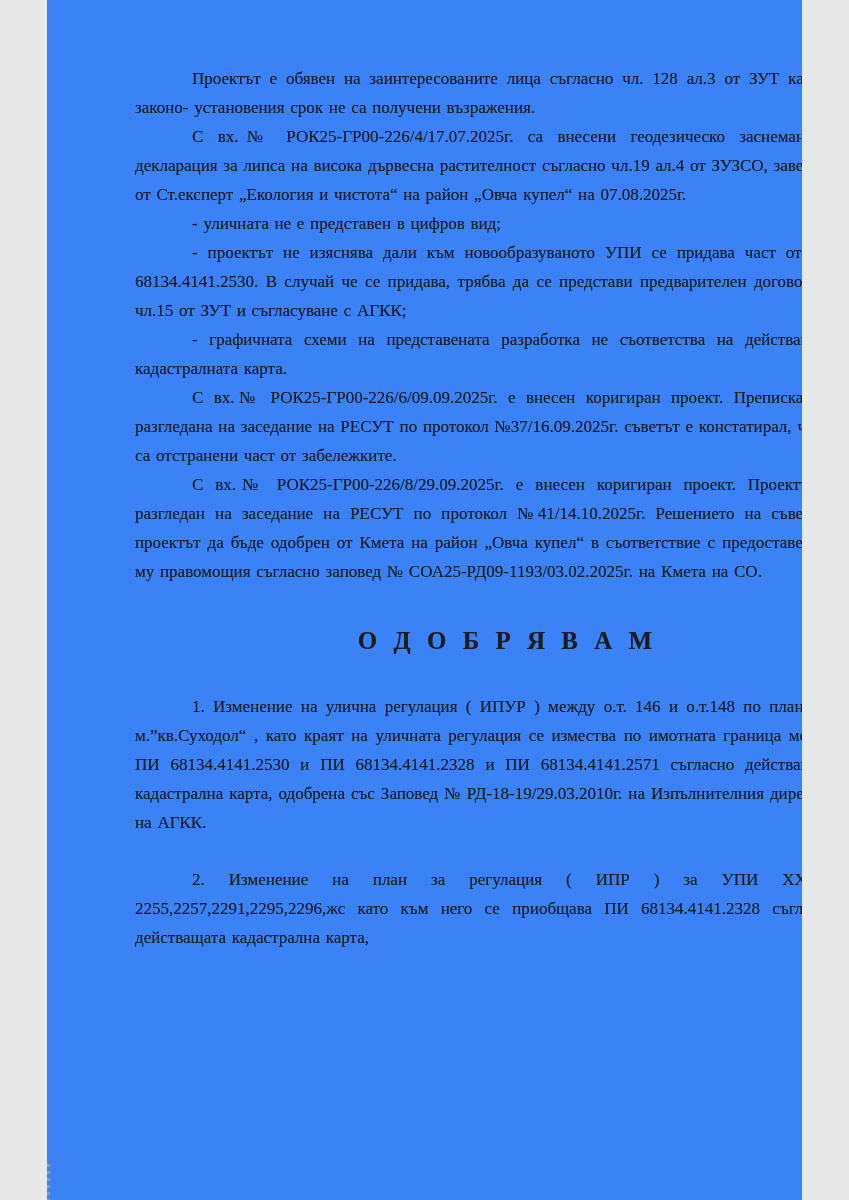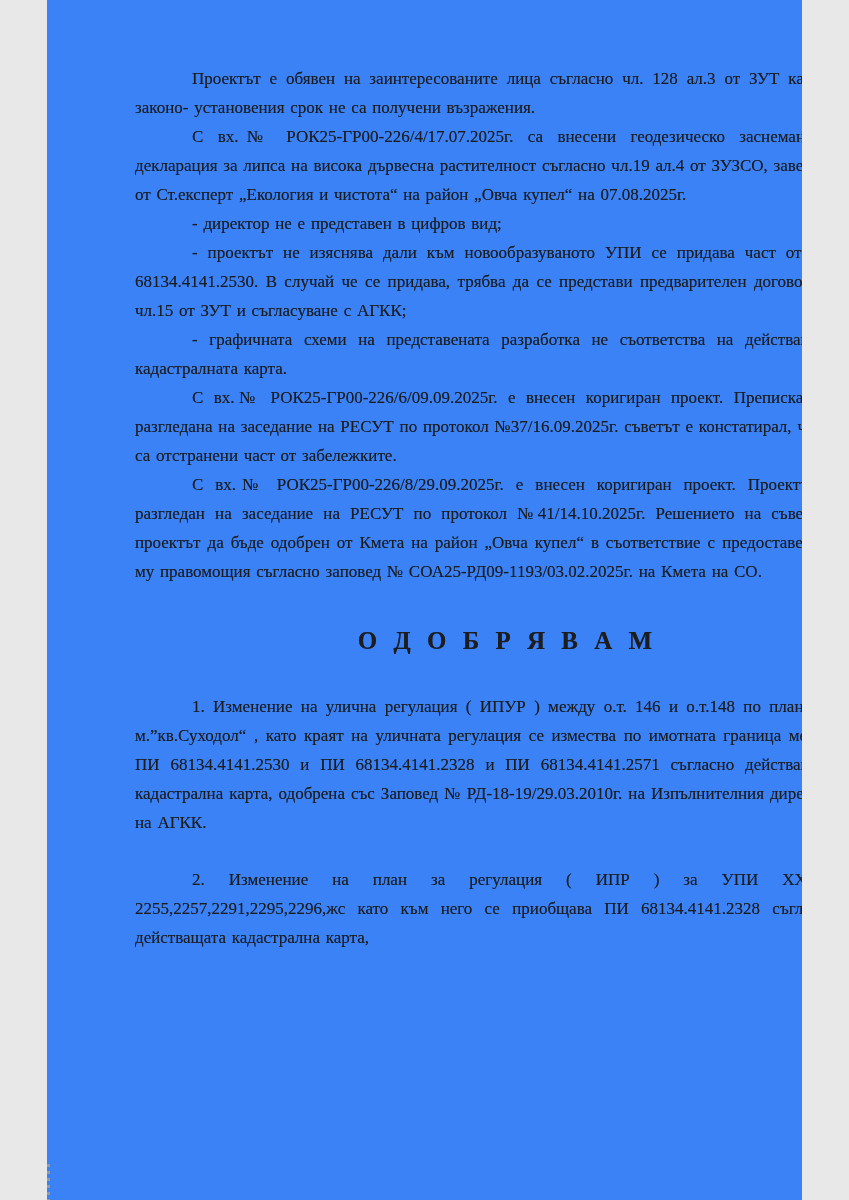--- a/index.html
+++ b/index.html
@@ -70,21 +70,21 @@
 
 <div class="page">
   <main class="content">
 
     <p class="para">Проектът е обявен на заинтересованите лица съгласно чл. 128 ал.3 от ЗУТ  като в законо- установения  срок не са получени възражения.</p>
 
     <p class="para">С вх.№ РОК25-ГР00-226/4/17.07.2025г. са внесени геодезическо заснемане и декларация за липса на висока дървесна растителност съгласно чл.19 ал.4 от ЗУЗСО, заверена от Ст.експерт „Екология и чистота“ на район „Овча купел“ на 07.08.2025г.</p>
 
 
 
-    <p class="para">-  директор не е представен в цифров вид;</p>
+    <p class="para">-  уличната не е представен в цифров вид;</p>
 
     <p class="para">-  проектът не изяснява  дали към новообразуваното УПИ  се придава част от ПИ 68134.4141.2530. В случай че се придава,  трябва да се представи  предварителен договор по чл.15 от ЗУТ и съгласуване с АГКК;</p>
 
     <p class="para">-  графичната схеми на представената разработка  не съответства на действащата кадастралната карта.</p>
 
     <p class="para">С вх.№ РОК25-ГР00-226/6/09.09.2025г. е внесен коригиран проект. Преписката е разгледана на заседание на РЕСУТ по протокол №37/16.09.2025г. съветът е констатирал, че не са отстранени част от забележките.</p>
 
     <p class="para">С вх.№ РОК25-ГР00-226/8/29.09.2025г. е внесен коригиран проект. Проектът е разгледан на заседание на РЕСУТ по протокол №41/14.10.2025г. Решението на съвета е проектът  да бъде одобрен от Кмета на район „Овча купел“ в съответствие с предоставените му правомощия съгласно заповед № СОА25-РД09-1193/03.02.2025г. на Кмета на СО.</p>
 
 

